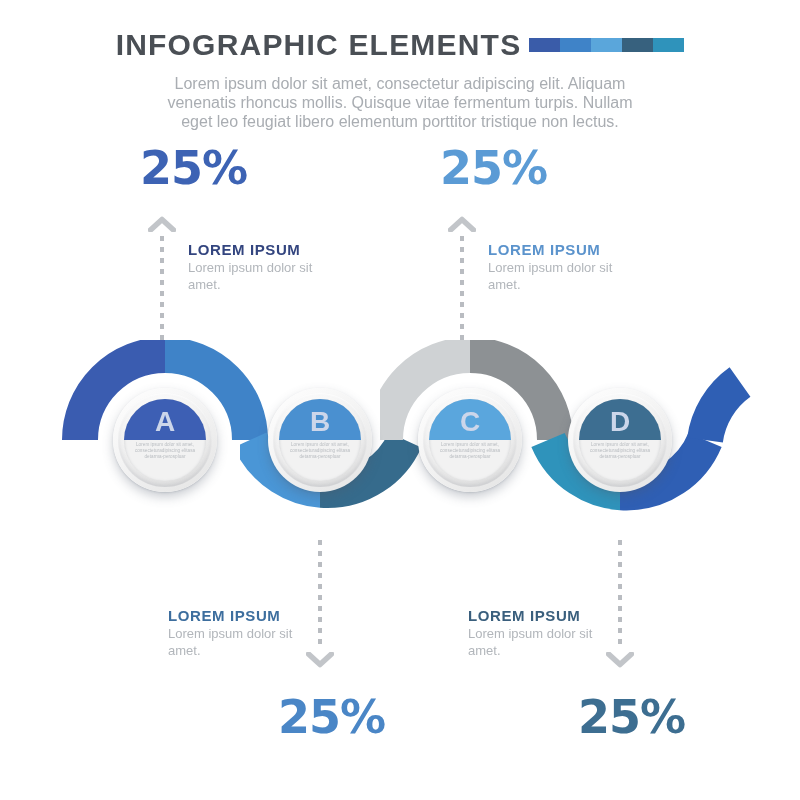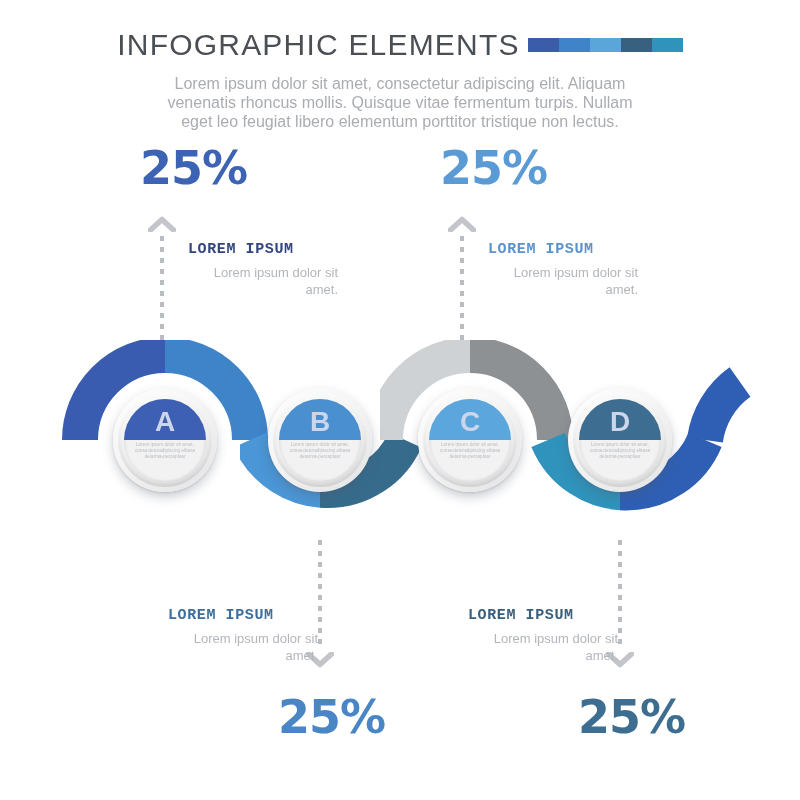--- a/index.html
+++ b/index.html
@@ -31,21 +31,21 @@
   }
   #title-row {
     display: flex;
     align-items: center;
     justify-content: center;
     gap: 0px;
   }
   #main-title {
     font-size: 30px;
     letter-spacing: 1.2px;
-    font-weight: 400;
+    font-weight: 700;
     color: #4a4f55;
     line-height: 1;
     white-space: nowrap;
   }
   #swatch-bar {
     display: flex;
     margin-left: 8px;
     height: 14px;
     width: 155px;
   }
@@ -70,29 +70,26 @@
     font-weight: 700;
     letter-spacing: -1px;
     line-height: 1;
     font-family: "DejaVu Sans", sans-serif;
   }
   .callout-label {
     font-size: 15px;
     font-weight: 700;
     letter-spacing: 0.6px;
     line-height: 1.1;
-    font-family: Liberation Mono, monospace;
   }
   .callout-desc {
-    margin-top: 5px;
     font-size: 13px;
     line-height: 17px;
     color: #b2b6bb;
     width: 150px;
-    text-align: right;
   }
 
   
   .connector {
     position: absolute;
     width: 28px;
   }
   .dotline {
     position: absolute;
     left: 12px;

